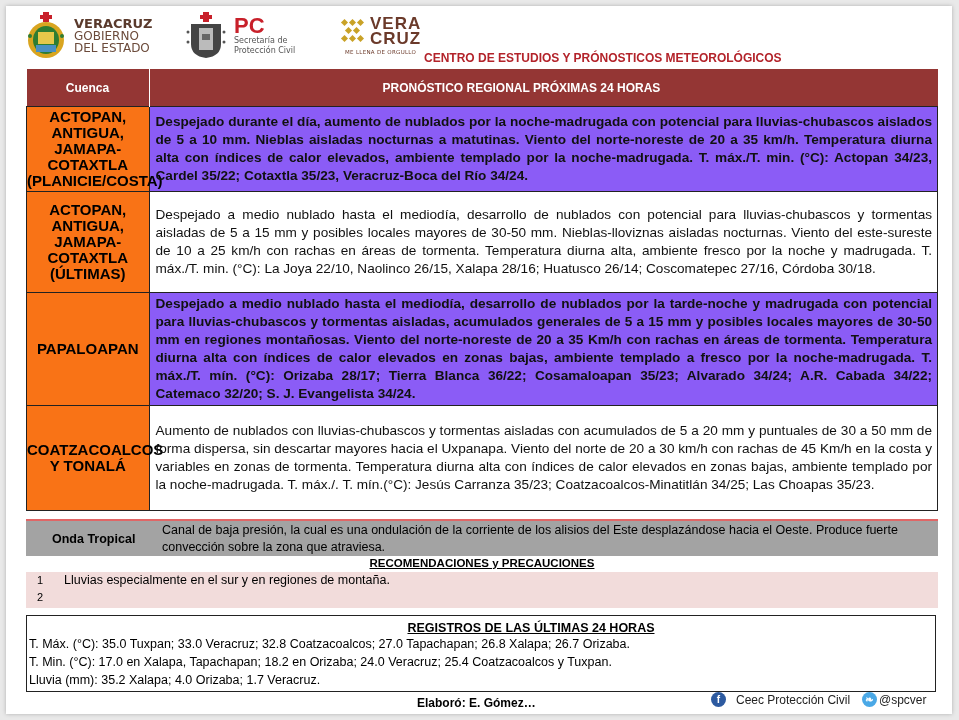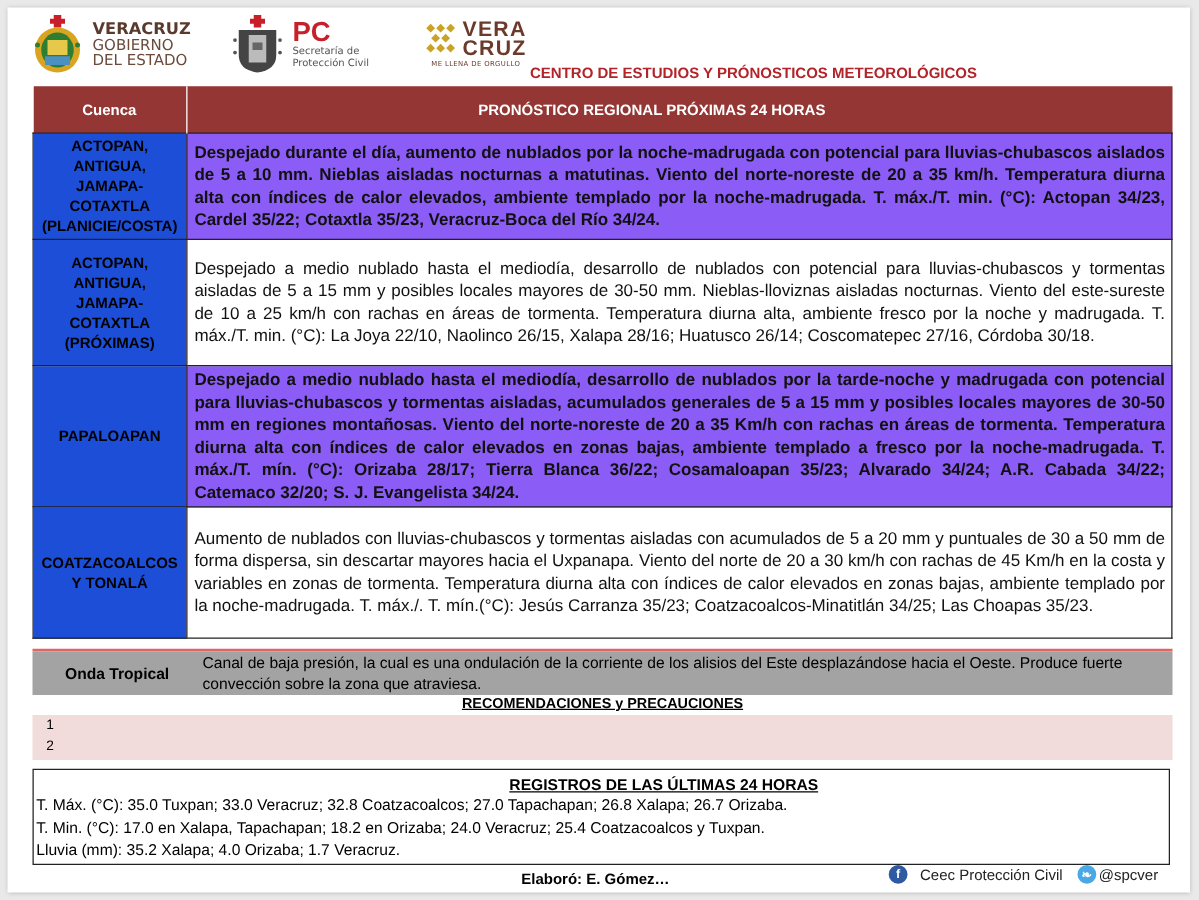--- a/index.html
+++ b/index.html
@@ -22,21 +22,21 @@
   .vcname { font-weight: bold; color: #6b3a2a; font-size: 17px; line-height: 15px; margin-left: 4px; font-family: "Liberation Sans", sans-serif; letter-spacing: 1px; }
   .vcslogan { font-size: 5.5px; color: #6b3a2a; margin-top: 3px; letter-spacing: 0.3px; }
   .center-title { position: absolute; left: 418px; top: 45px; font-size: 12px; font-weight: bold; color: #b3232a; font-family: "Liberation Sans", sans-serif; }
 
   
   .ftable { position: absolute; left: 20px; top: 63px; width: 912px; border-collapse: collapse; table-layout: fixed; }
   .ftable th { background: #943634; color: #fff; font-size: 12px; font-weight: bold; height: 37px; padding: 0; font-family: "Liberation Sans", sans-serif; }
   .ftable th.cuenca-h { width: 122px; text-align: center; border-right: 1px solid #fff; }
   .ftable th.pron-h { text-align: left; padding-left: 233px; }
   .ftable td { border: 1px solid #222; vertical-align: middle; padding: 0; }
-  .ftable td.cuenca { width: 122px; text-align: center; font-size: 12px; font-weight: bold; line-height: 16px; background: #1d4ed8; font-family: "Liberation Sans", sans-serif; }
+  .ftable td.cuenca { width: 122px; text-align: center; font-size: 15px; font-weight: bold; line-height: 16px; background: #f97316; font-family: "Liberation Sans", sans-serif; }
   .ftable td.desc { font-size: 13.6px; line-height: 18px; text-align: justify; padding: 1px 5px 1px 6px; color: #111; font-family: "Liberation Sans", sans-serif; }
   .ftable tr.shade td.desc { background: #8b5cf6; font-weight: bold; }
   .ftable tr.row1 td { height: 82px; }
   .ftable tr.row2 td { height: 98px; }
   .ftable tr.row3 td { height: 110px; }
   .ftable tr.row4 td { height: 102px; }
 
   .redline { position: absolute; left: 20px; top: 513px; width: 912px; height: 2px; background: #e06666; }
 
   
@@ -149,21 +149,21 @@
           <div>(PLANICIE/COSTA)</div>
         </td>
         <td class="desc">Despejado durante el día, aumento de nublados por la noche-madrugada con potencial para lluvias-chubascos aislados de 5 a 10 mm. Nieblas aisladas nocturnas a matutinas. Viento del norte-noreste de 20 a 35 km/h. Temperatura diurna alta con índices de calor elevados, ambiente templado por la noche-madrugada. T. máx./T. min. (°C): Actopan 34/23, Cardel 35/22; Cotaxtla  35/23, Veracruz-Boca del Río 34/24.</td>
       </tr>
       <tr class="row2">
         <td class="cuenca">
           <div>ACTOPAN,</div>
           <div>ANTIGUA,</div>
           <div>JAMAPA-</div>
           <div>COTAXTLA</div>
-          <div>(PRÓXIMAS)</div>
+          <div>(ÚLTIMAS)</div>
         </td>
         <td class="desc">Despejado a medio nublado hasta el mediodía, desarrollo de nublados con potencial para lluvias-chubascos y tormentas aisladas de 5 a 15 mm y posibles locales mayores de 30-50 mm. Nieblas-lloviznas aisladas nocturnas. Viento del este-sureste de 10 a 25 km/h con rachas en áreas de tormenta. Temperatura diurna alta, ambiente fresco por la noche y madrugada. T. máx./T. min. (°C): La Joya 22/10, Naolinco 26/15, Xalapa 28/16; Huatusco 26/14; Coscomatepec 27/16, Córdoba 30/18.</td>
       </tr>
       <tr class="row3 shade">
         <td class="cuenca">
           <div>PAPALOAPAN</div>
         </td>
         <td class="desc">Despejado a medio nublado hasta el mediodía, desarrollo de nublados por la tarde-noche y madrugada con potencial para lluvias-chubascos y tormentas aisladas, acumulados generales de 5 a 15 mm y posibles locales mayores de 30-50 mm en regiones montañosas. Viento del norte-noreste de 20 a 35 Km/h con rachas en áreas de tormenta. Temperatura diurna alta con índices de calor elevados en zonas bajas, ambiente templado a fresco por la noche-madrugada. T. máx./T. mín. (°C): Orizaba 28/17; Tierra Blanca 36/22; Cosamaloapan 35/23; Alvarado 34/24; A.R. Cabada 34/22; Catemaco 32/20; S. J. Evangelista 34/24.</td>
       </tr>
       <tr class="row4">
@@ -180,20 +180,21 @@
 
   <div class="onda">
     <div class="onda-label">Onda Tropical</div>
     <div class="onda-text">Canal de baja presión, la cual es una ondulación de la corriente de los alisios del Este desplazándose hacia el Oeste. Produce fuerte convección sobre la zona que atraviesa.</div>
   </div>
 
   <div class="rec-title">RECOMENDACIONES y PRECAUCIONES</div>
   <div class="rec-box">
     <div class="rec-item">
       <span class="rec-num">1</span>
+      <span>Lluvias especialmente en el sur y en regiones de montaña.</span>
     </div>
     <div class="rec-item">
       <span class="rec-num">2</span>
     </div>
   </div>
 
   <div class="reg-box">
     <div class="reg-title">REGISTROS DE LAS ÚLTIMAS 24 HORAS</div>
     <div class="reg-line">T. Máx. (°C): 35.0 Tuxpan; 33.0 Veracruz; 32.8 Coatzacoalcos; 27.0 Tapachapan; 26.8 Xalapa; 26.7 Orizaba.</div>
     <div class="reg-line">T. Min. (°C): 17.0 en Xalapa, Tapachapan; 18.2 en Orizaba; 24.0 Veracruz; 25.4 Coatzacoalcos y Tuxpan.</div>

